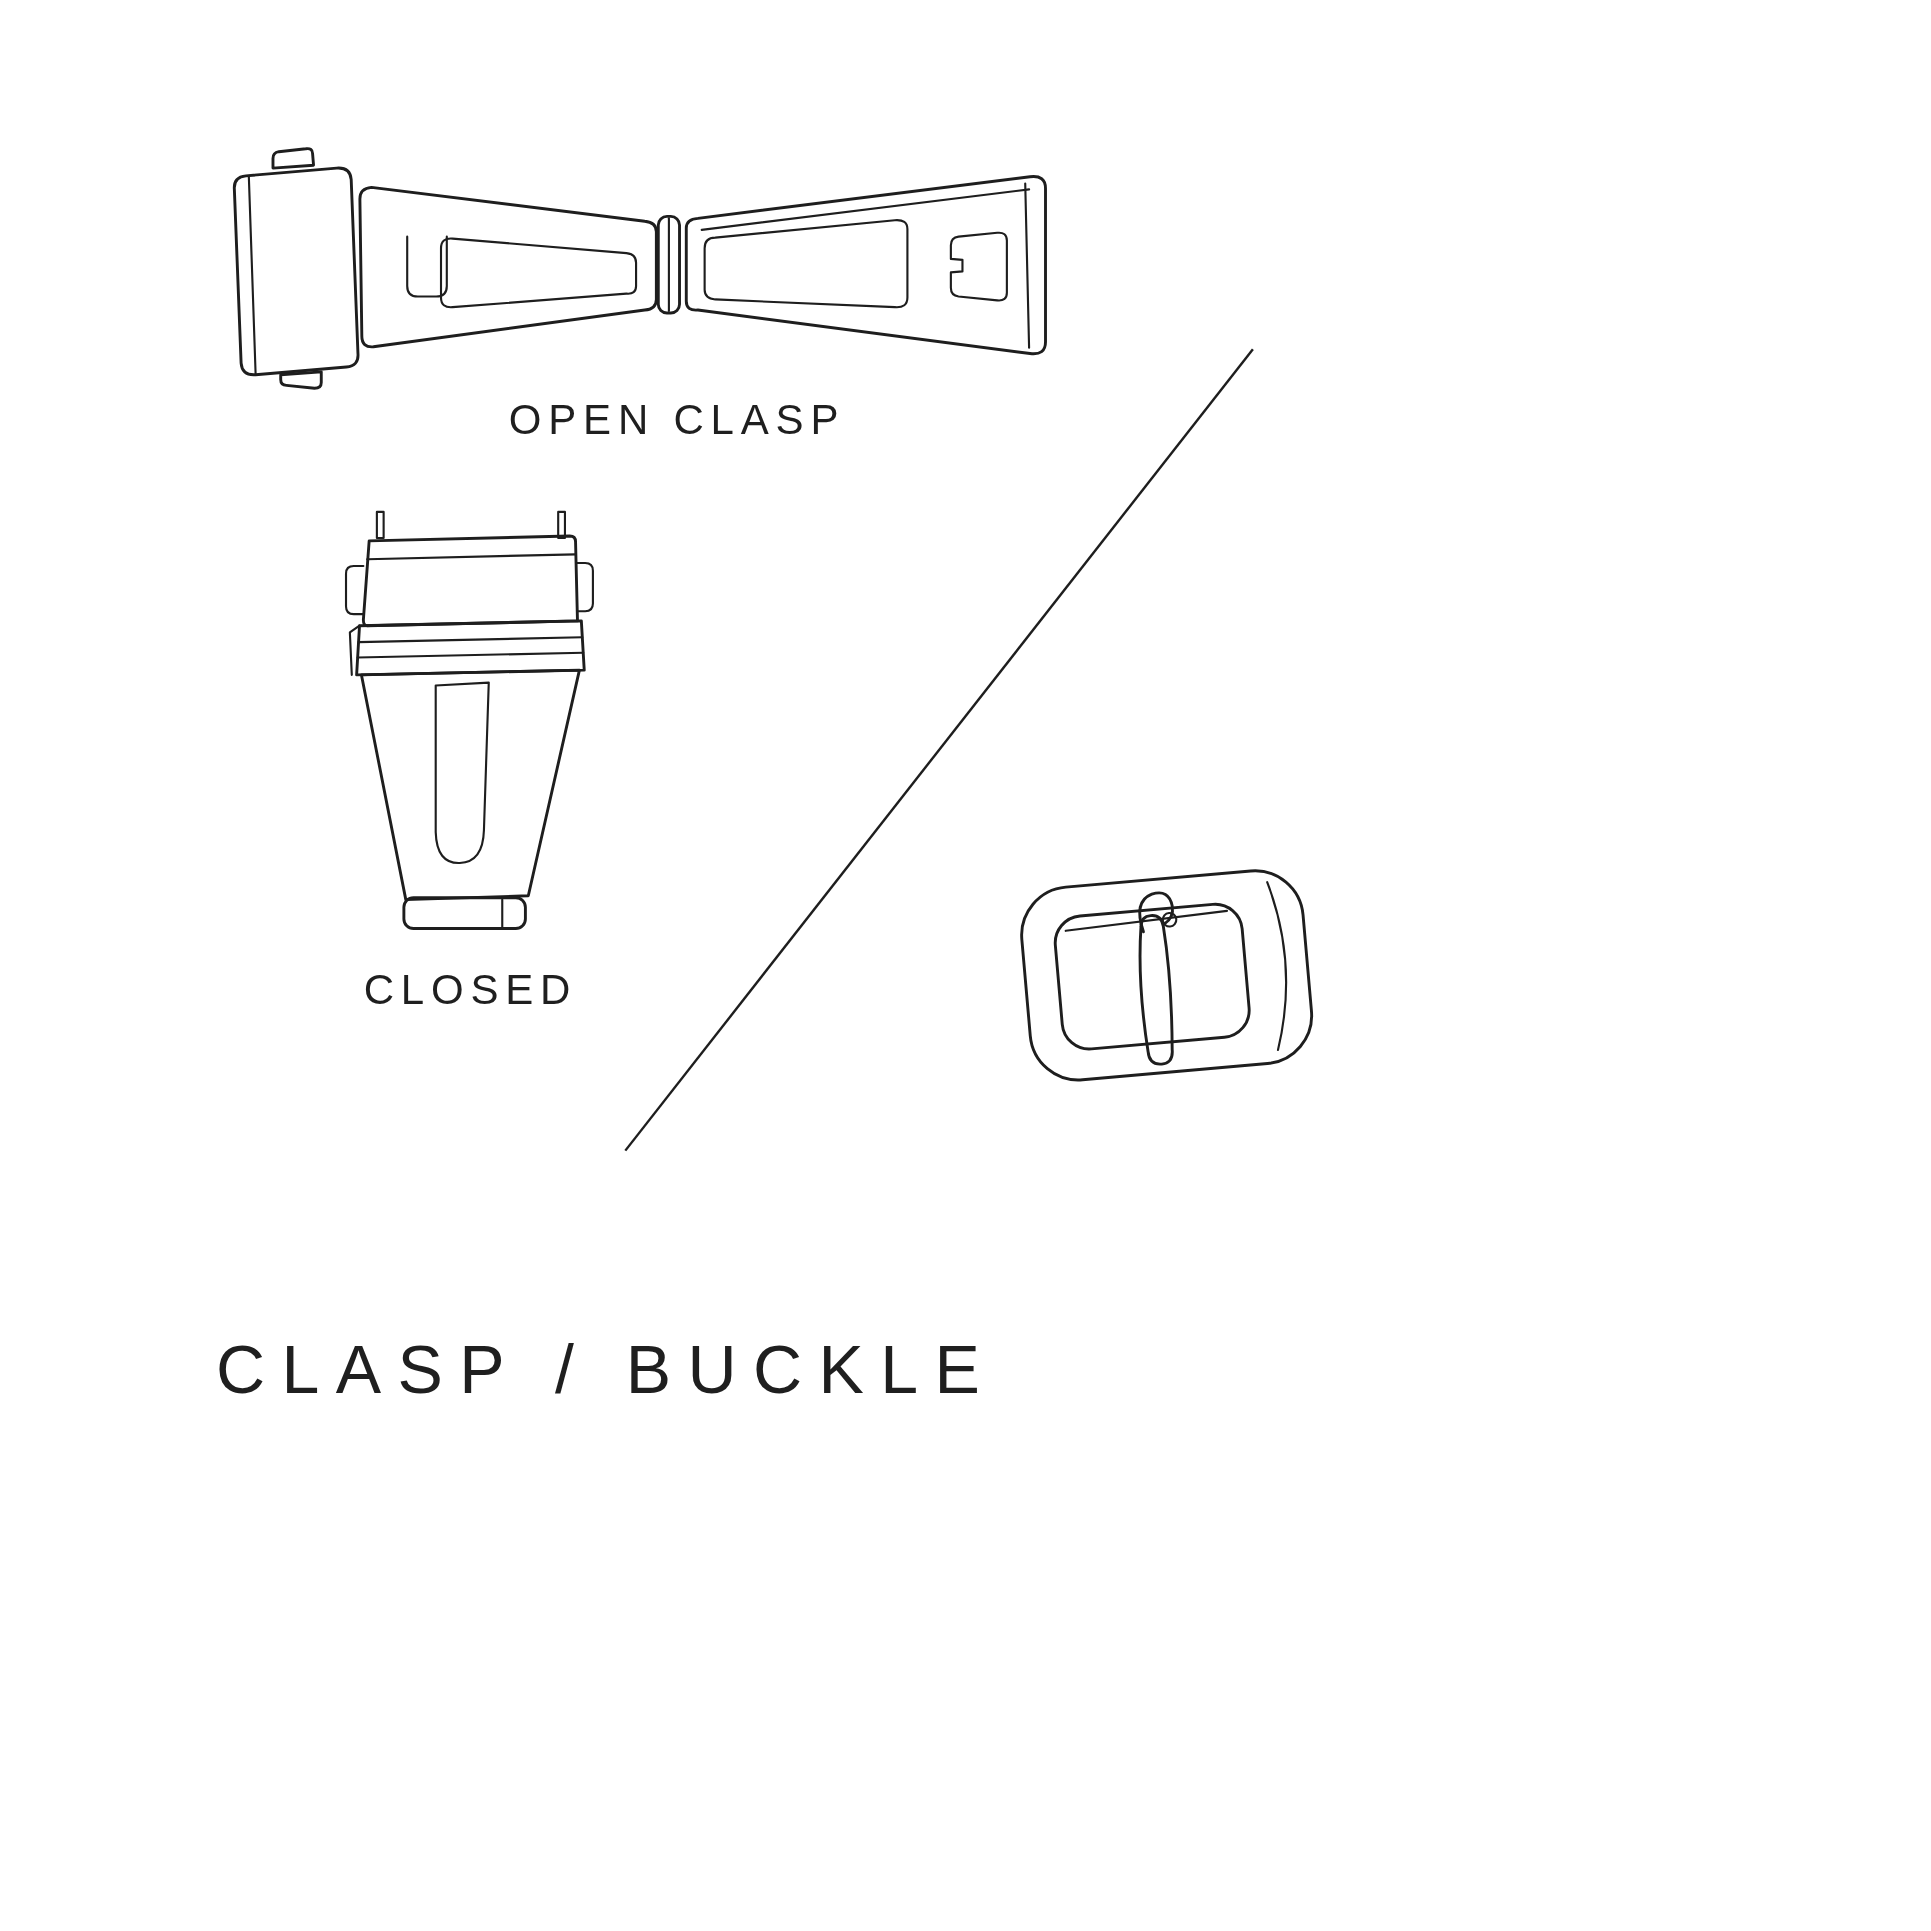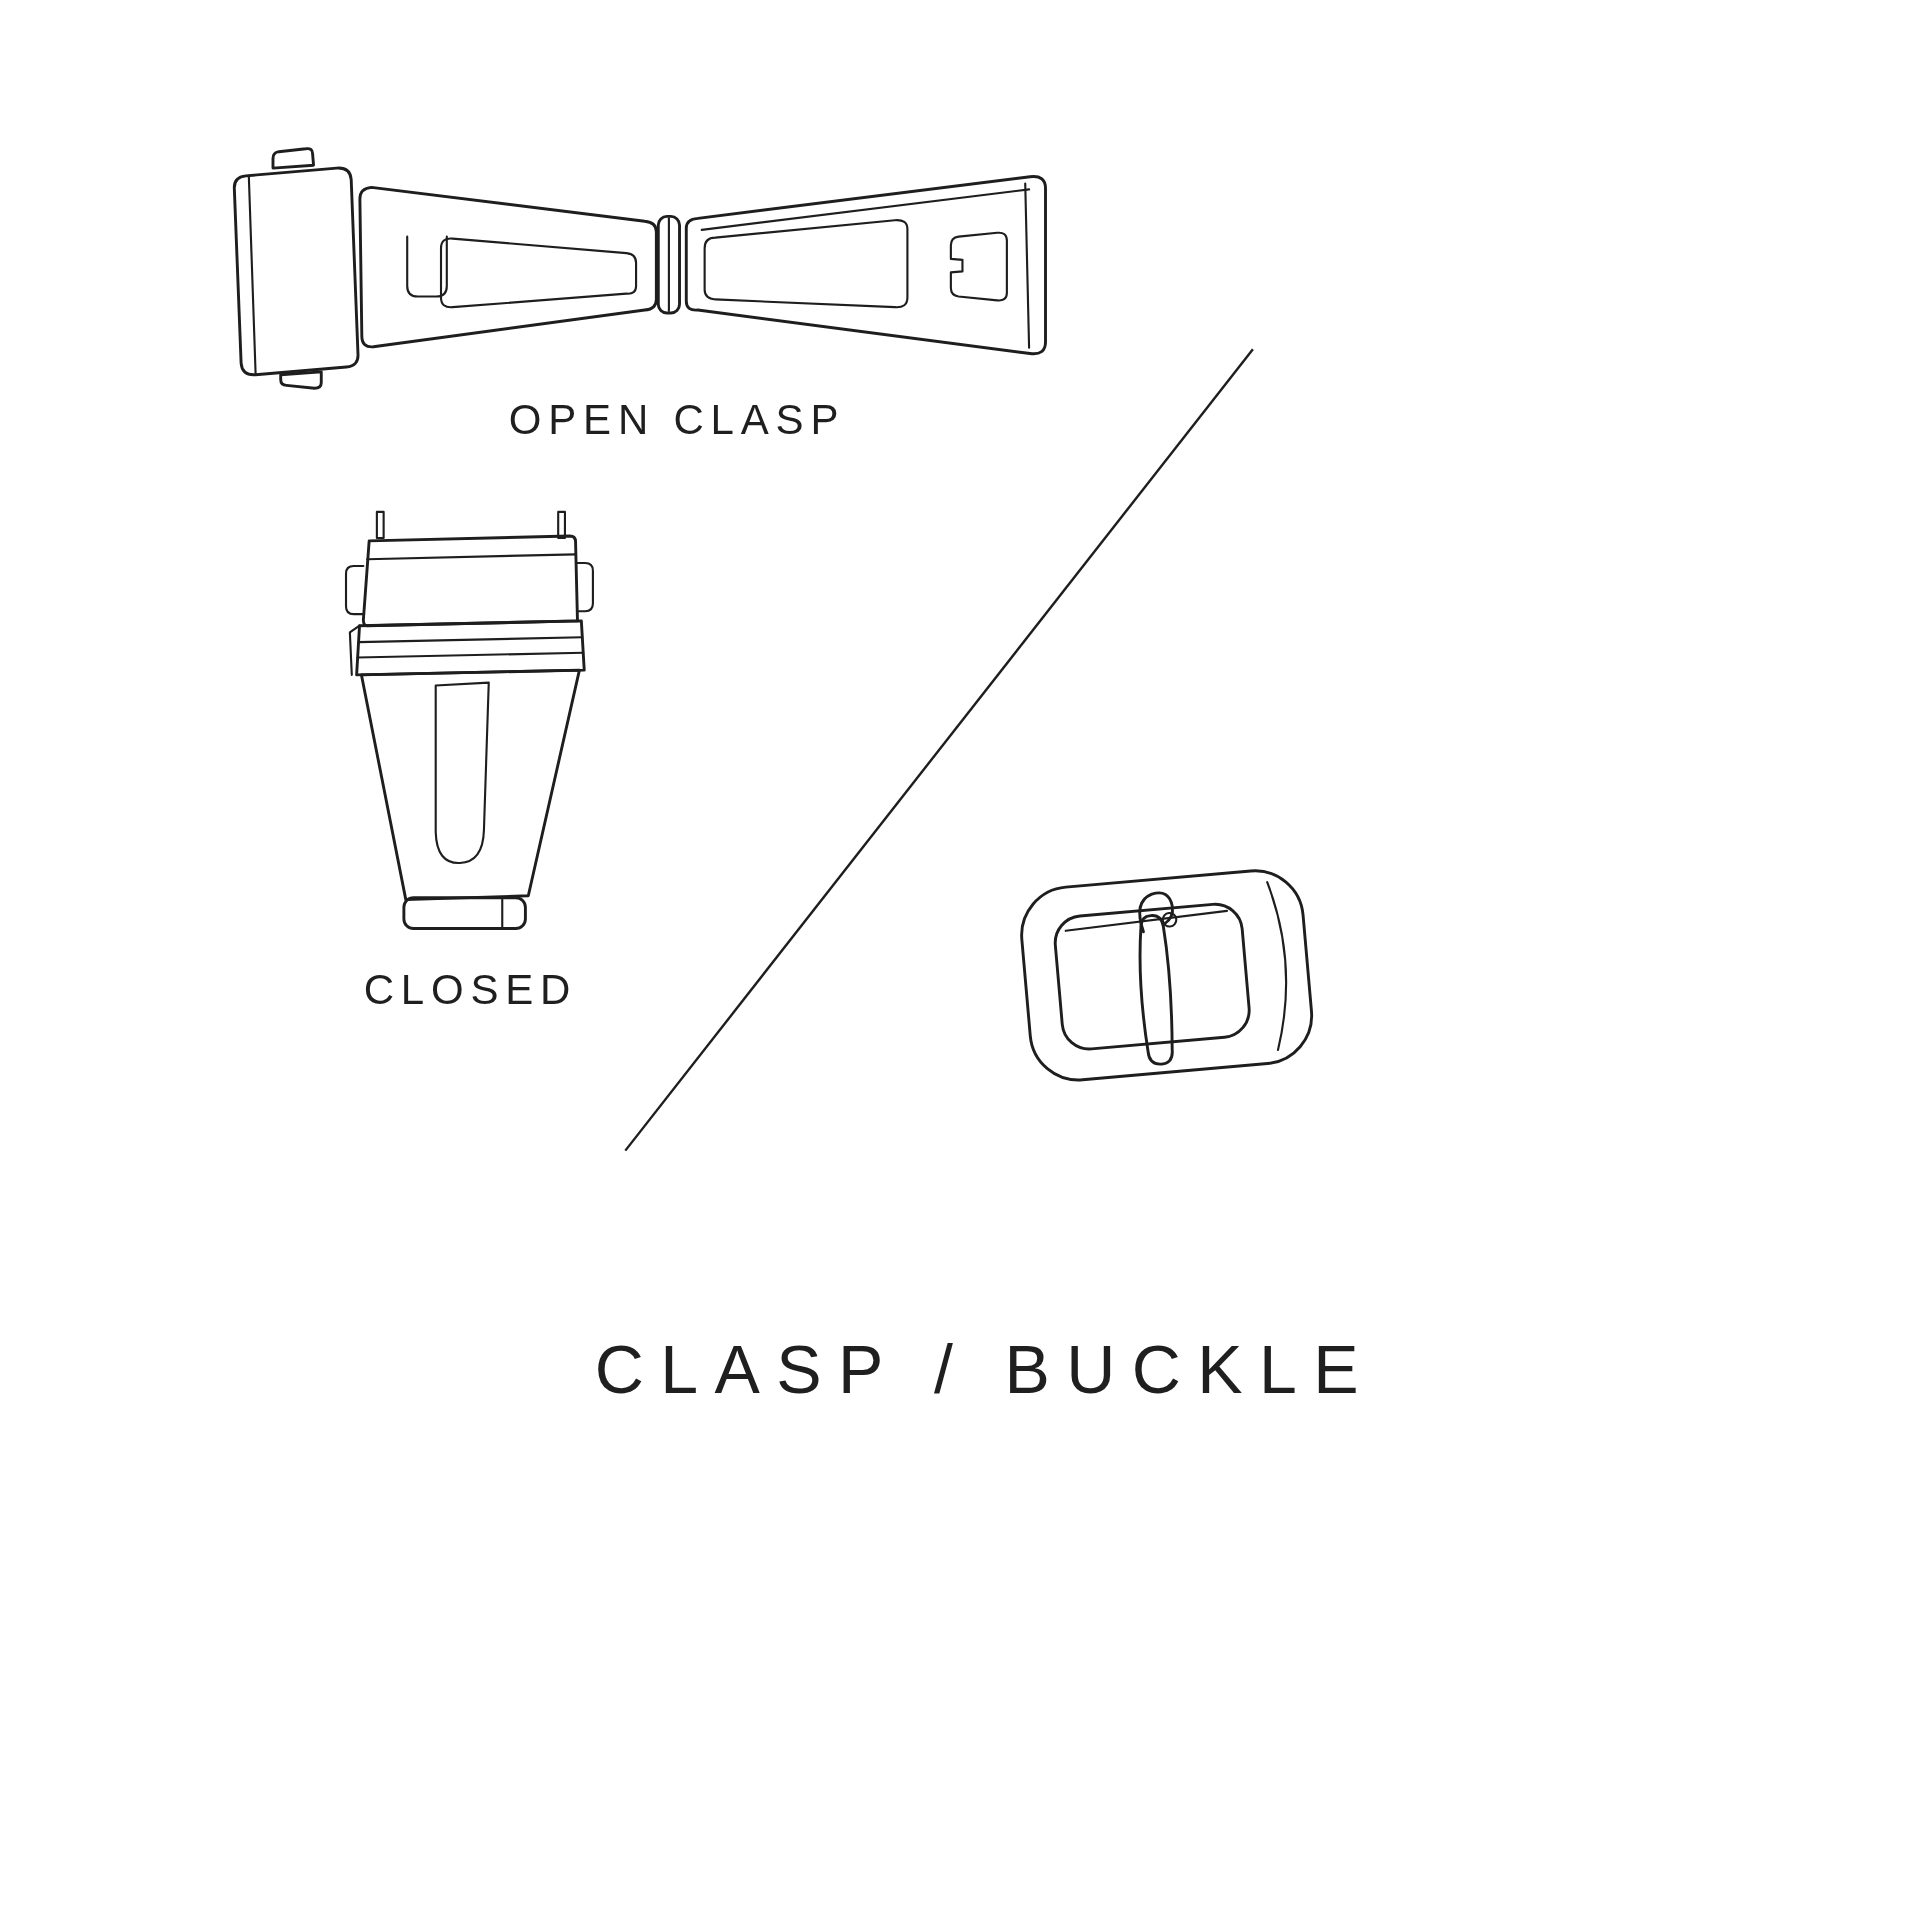--- a/index.html
+++ b/index.html
@@ -36,21 +36,21 @@
     letter-spacing: 6.8px;
     font-weight: 500;
     color: var(--text);
     white-space: nowrap;
   }
   .title {
     position: absolute;
     top: 1330px;
     left: 172px;
     width: 1159px;
-    text-align: right;
+    text-align: left;
     font-size: 68px;
     letter-spacing: 16.4px;
     font-weight: 500;
     color: var(--text);
     white-space: nowrap;
   }
   .divider { position: absolute; left: 560px; top: 328px; width: 676px; height: 840px; }
   .divider line { stroke: var(--line); stroke-width: 2.5; }
 </style>
 </head>

